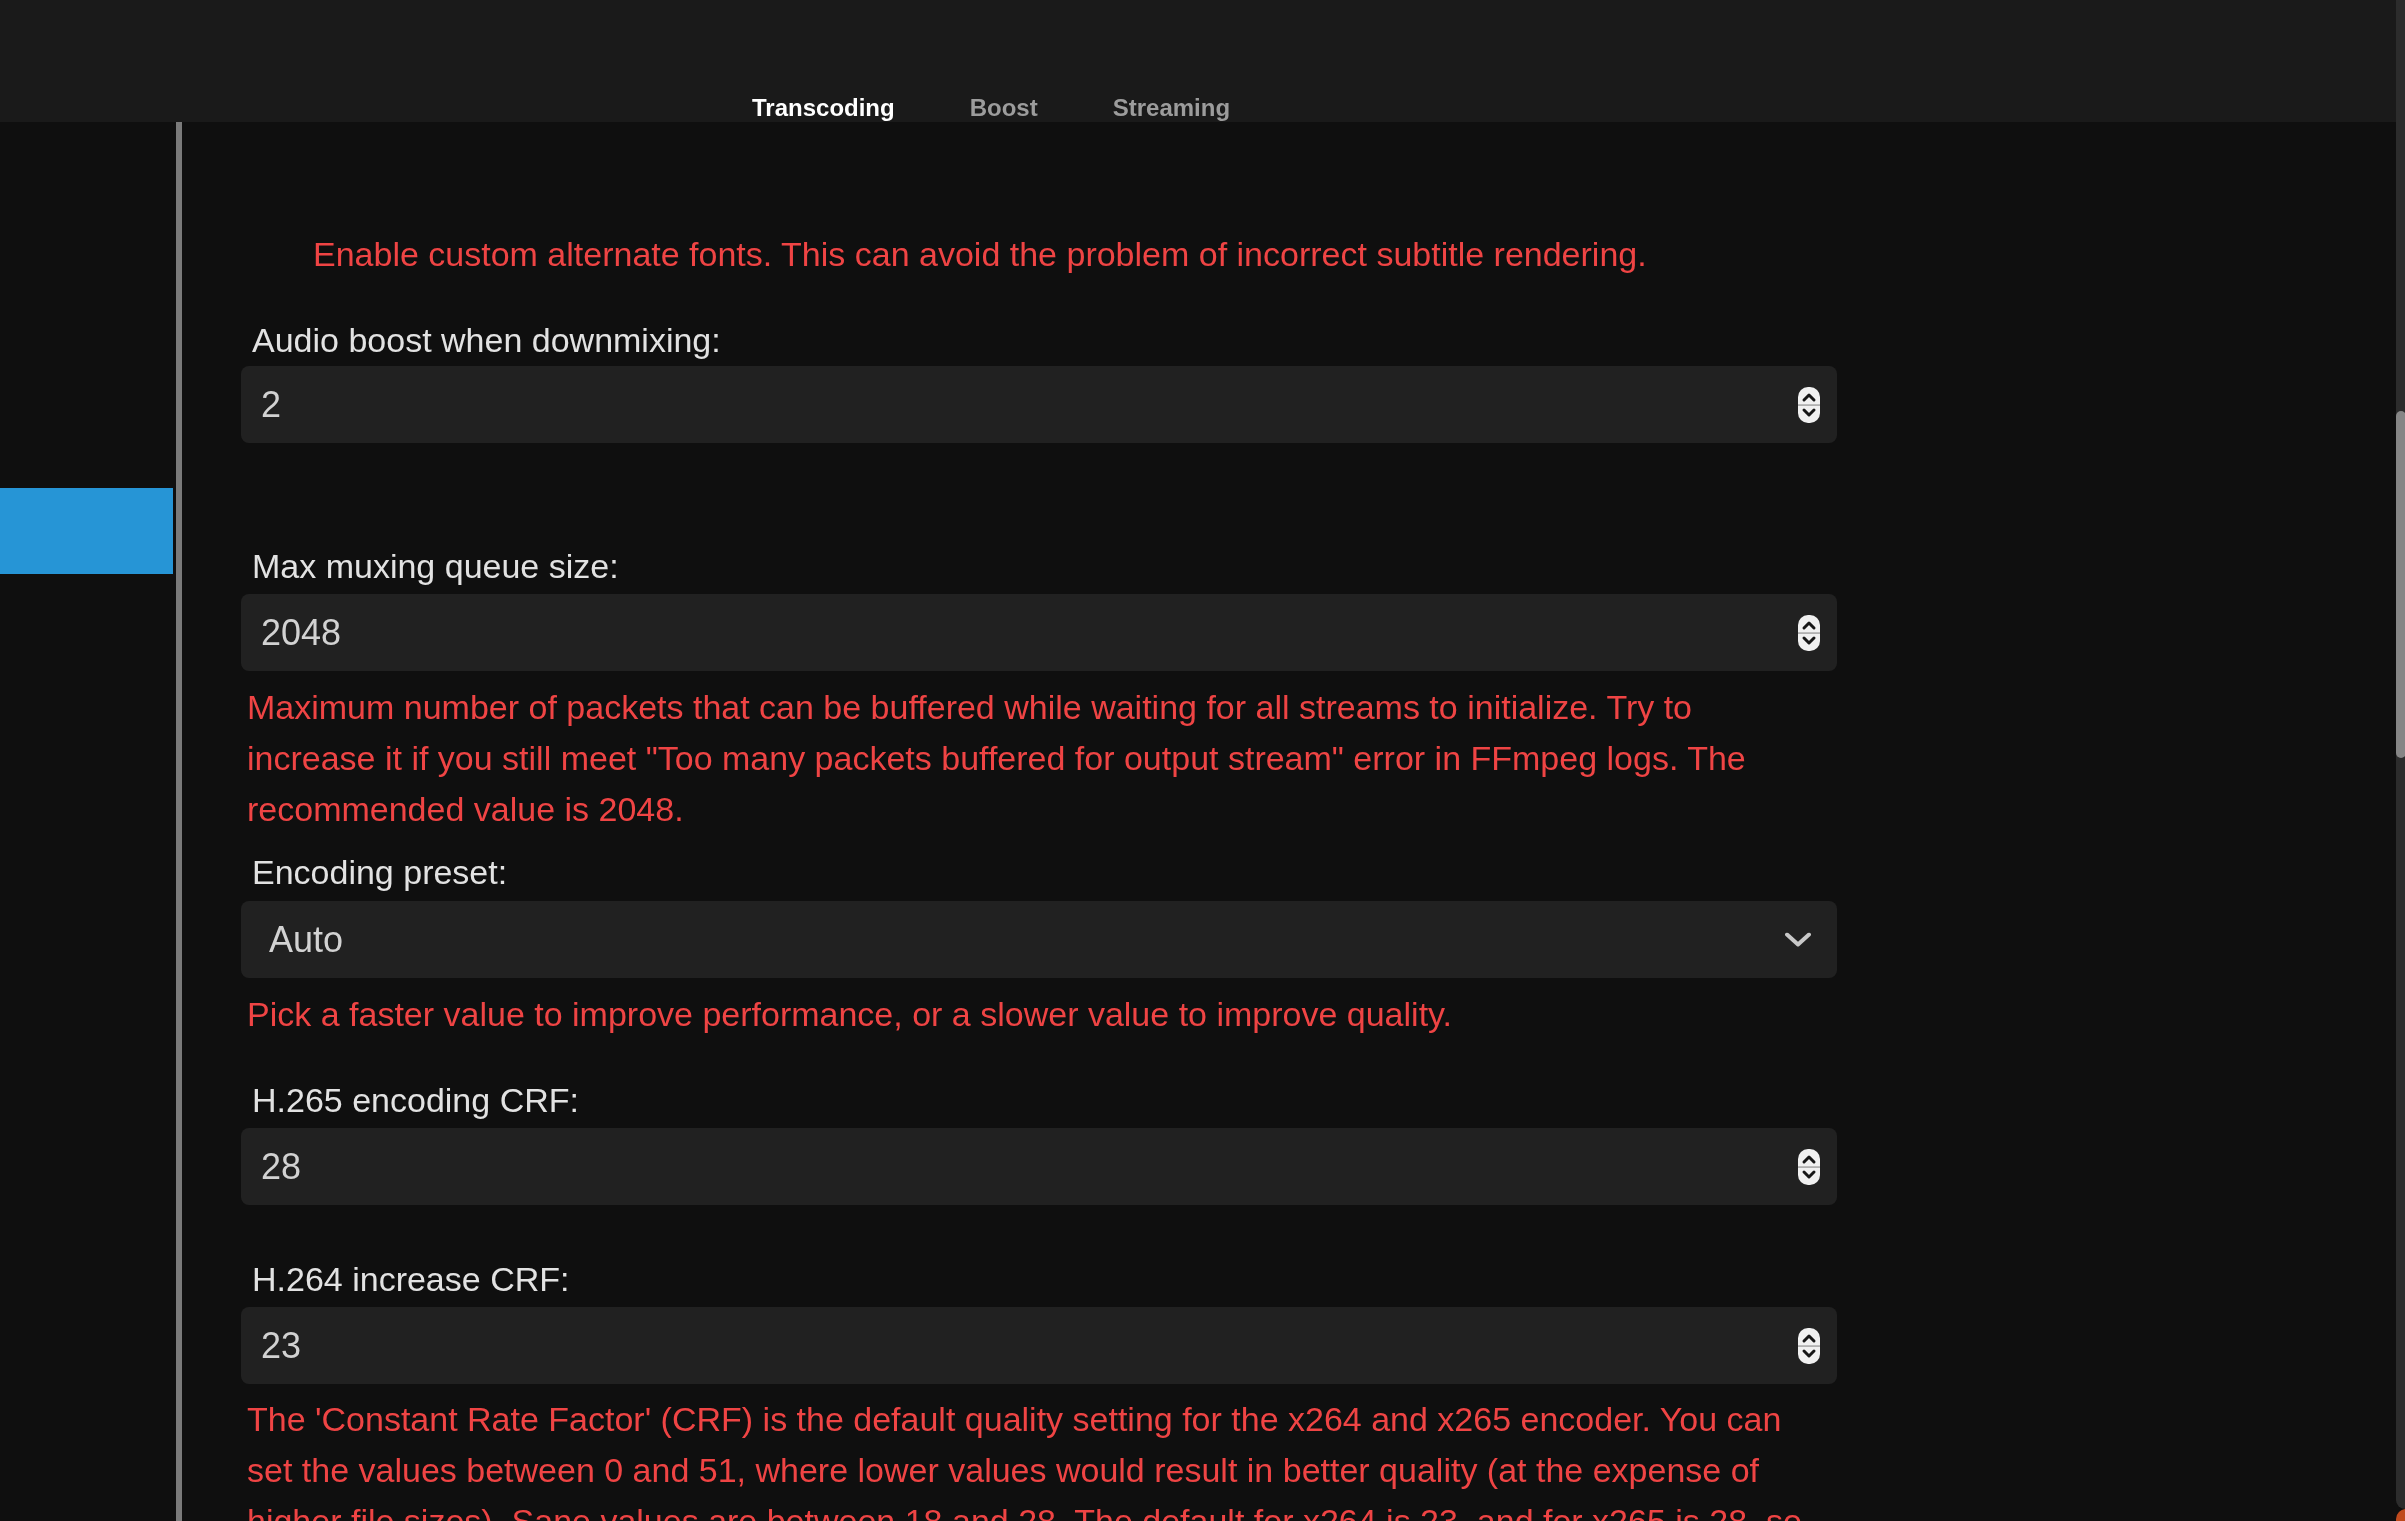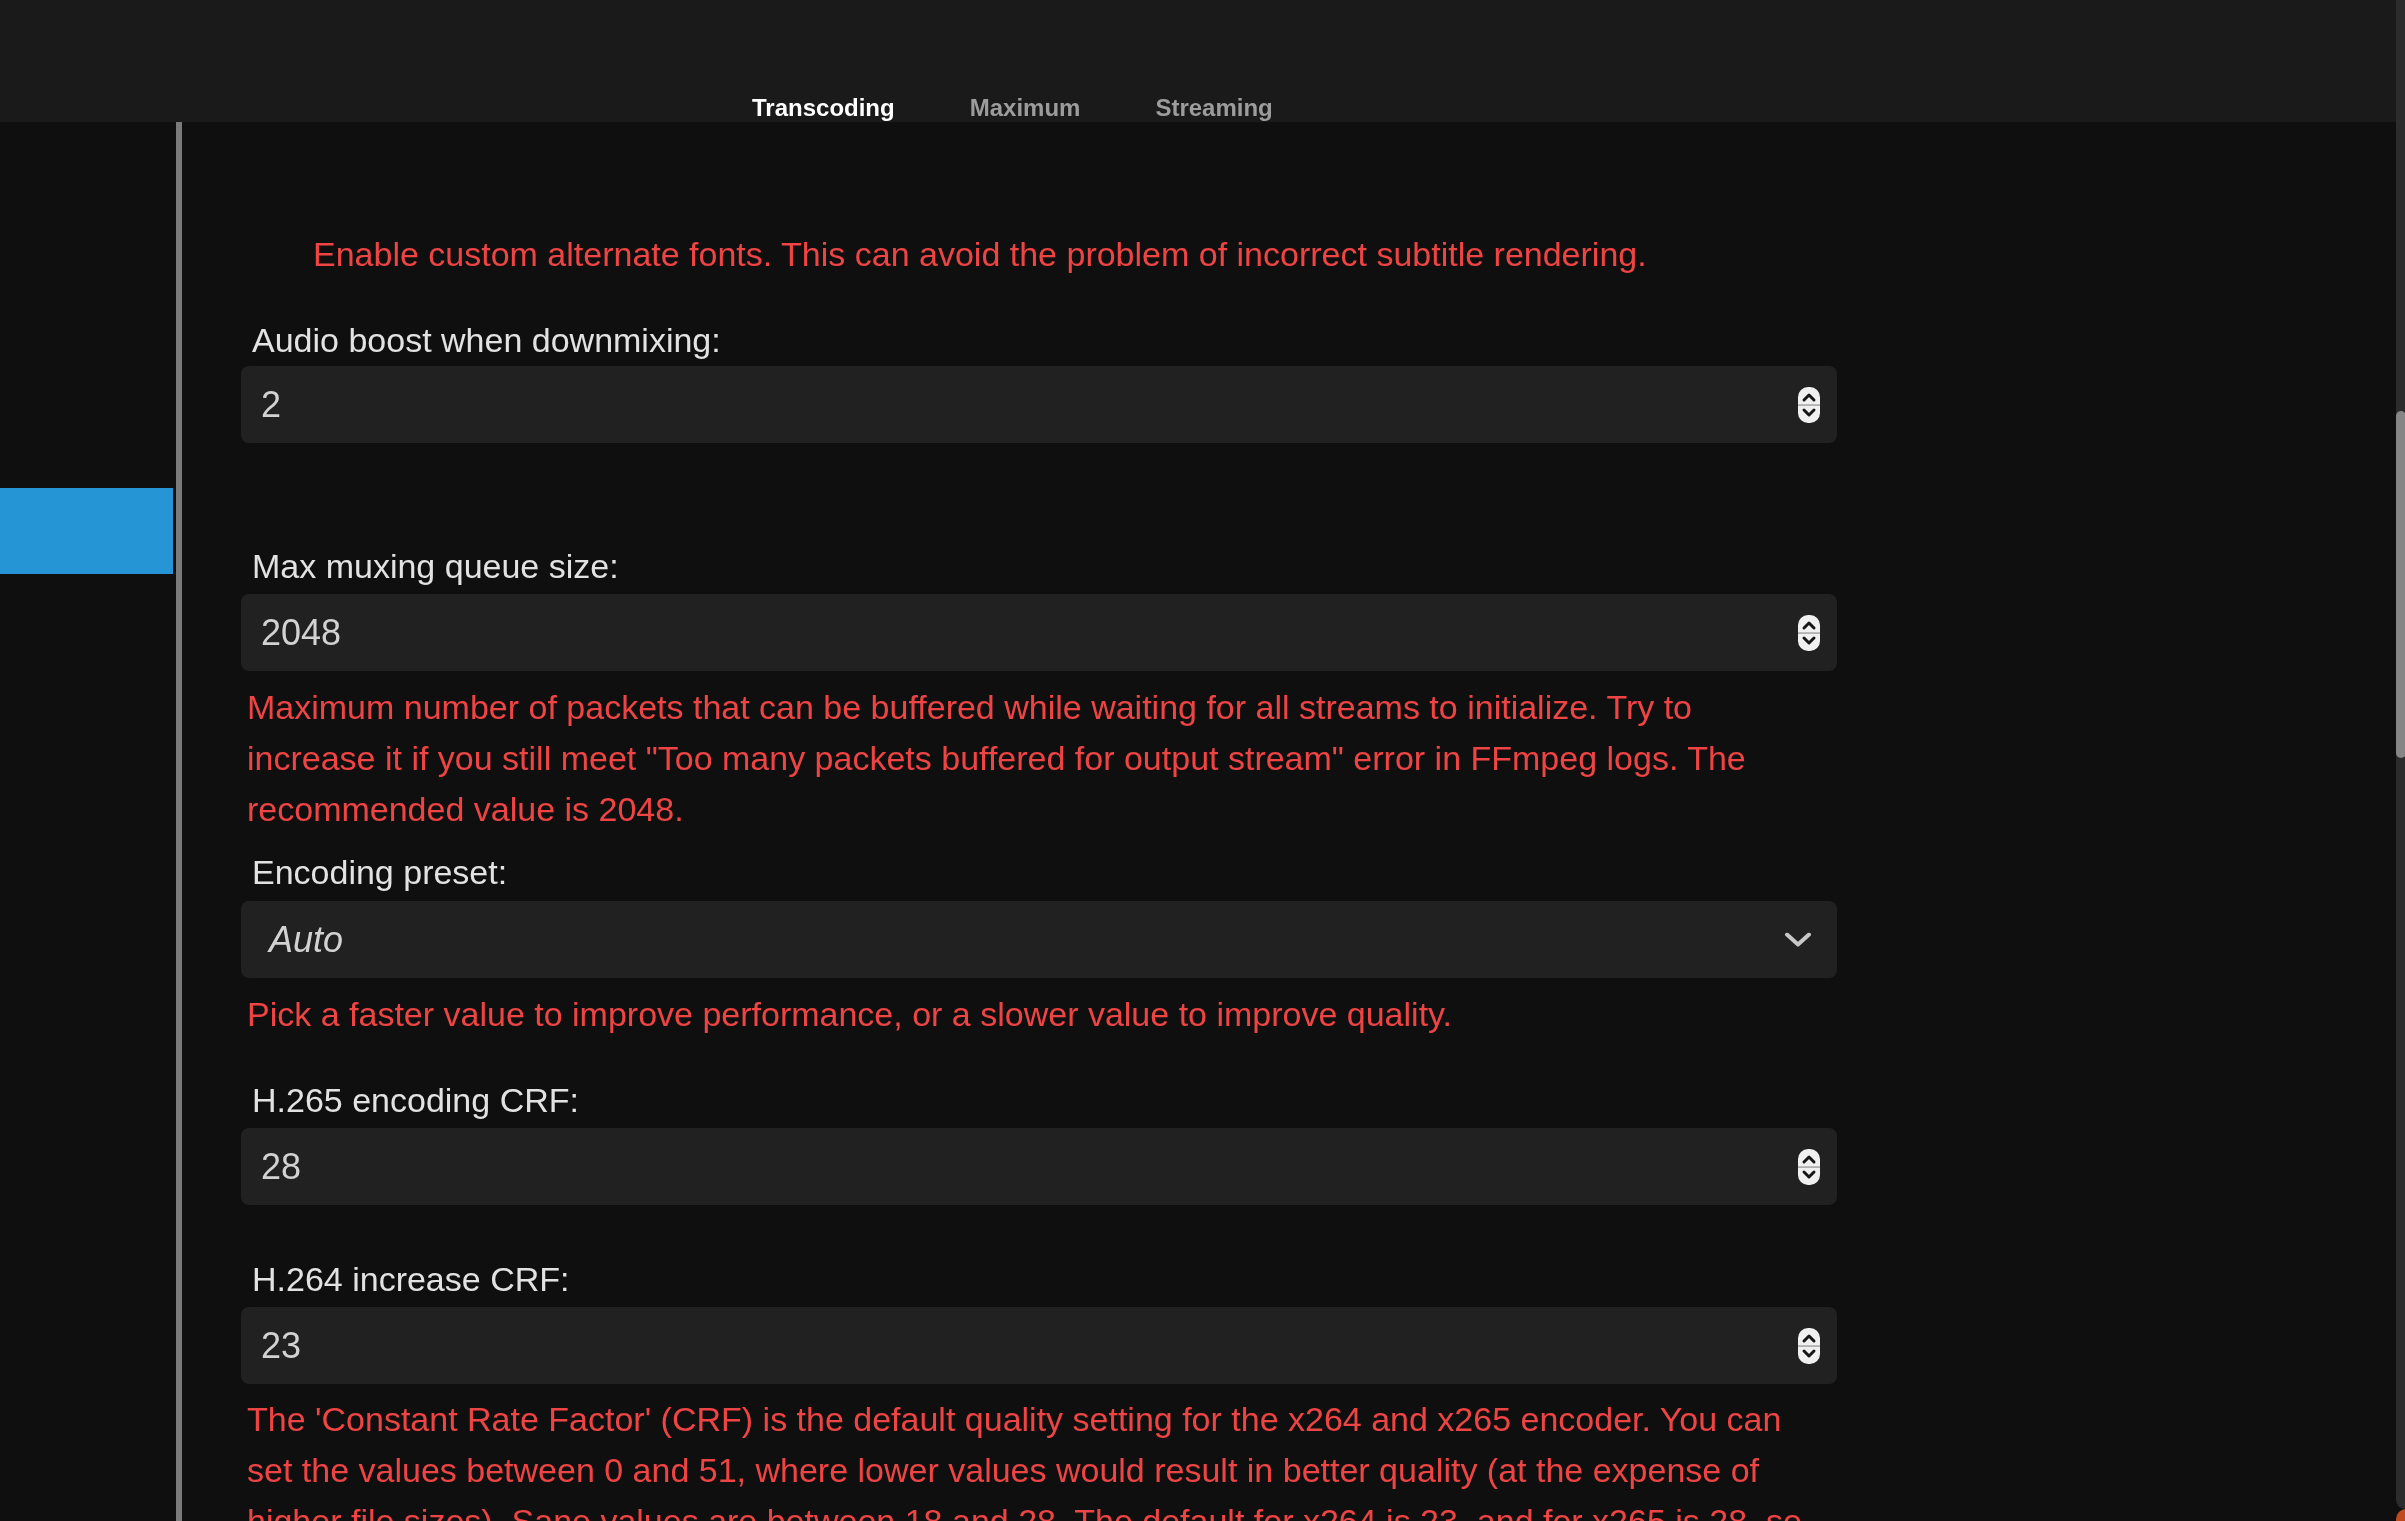--- a/index.html
+++ b/index.html
@@ -36,21 +36,21 @@
     width: 100%; height: 100%; box-sizing: border-box;
     background: #212121; border: none; border-radius: 8px;
     color: #d2d2d2; font-size: 36px; padding: 0 69px 0 20px;
     font-family: inherit; outline: none;
   }
   .spinner { position: absolute; right: 17px; top: 50%; transform: translateY(-50%); cursor: pointer; }
 
   .select-box {
     position: absolute; left: 0; width: 1596px; height: 77px;
     background: #212121; border-radius: 8px;
-    display: flex; align-items: center; cursor: pointer; font-style: italic;
+    display: flex; align-items: center; cursor: pointer;
   }
   .select-value { padding-left: 28px; font-size: 36px; color: #d2d2d2; }
   .select-chevron { position: absolute; right: 26px; top: 50%; transform: translateY(-50%); }
 
   
   .ab-label { top: 321px; }  .ab-input { top: 366px; }  .ab-desc { top: 453px; }
   .mm-label { top: 547px; }  .mm-input { top: 594px; }  .mm-desc { top: 682px; }
   .ep-label { top: 853px; }  .ep-select { top: 901px; } .ep-desc { top: 989px; text-align: center; }
   .h265-label { top: 1081px; } .h265-input { top: 1128px; }
   .h264-label { top: 1260px; } .h264-input { top: 1307px; }
@@ -63,21 +63,21 @@
   .orange-corner { position: absolute; right: 0; bottom: 0; width: 10px; height: 13px; background: #c04a1d; border-top-left-radius: 10px; }
 </style>
 </head>
 <body>
 
 <div class="stage">
 
   <div class="topbar">
     <div class="tabs">
       <span class="tab active">Transcoding</span>
-      <span class="tab">Maximum</span>
+      <span class="tab">Boost</span>
       <span class="tab">Streaming</span>
     </div>
   </div>
 
   <div class="blue-indicator"></div>
   <div class="sidebar-divider"></div>
 
   <div class="content">
 
     <div class="desc indent cb-desc">Enable custom alternate fonts. This can avoid the problem of incorrect subtitle rendering.</div>

